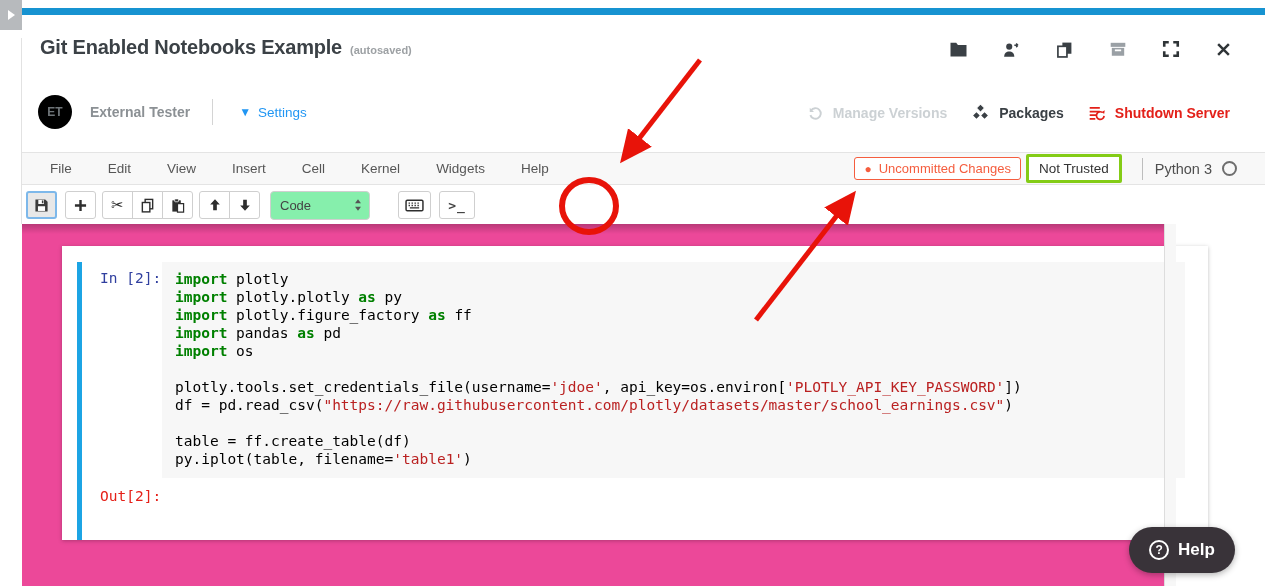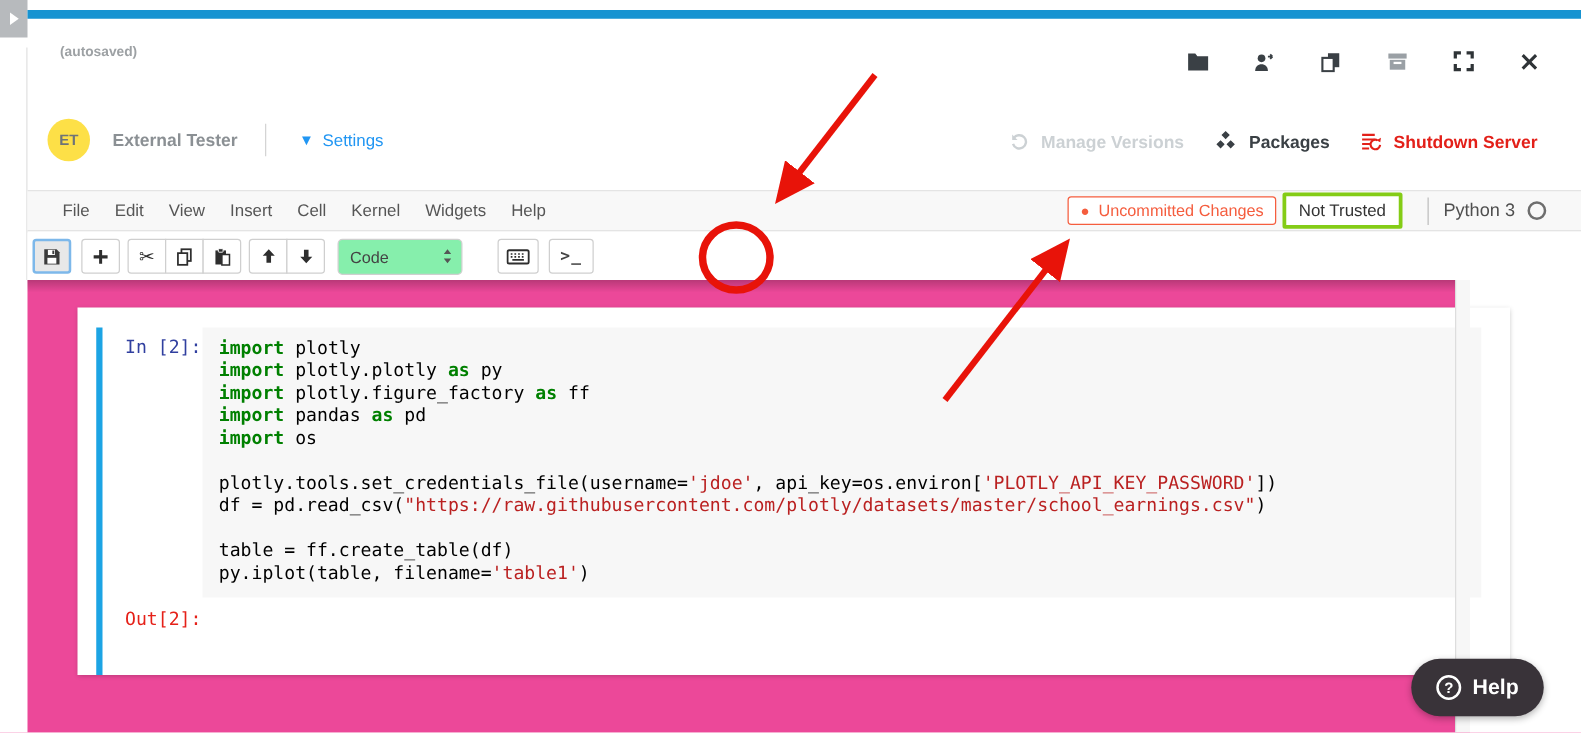--- a/index.html
+++ b/index.html
@@ -16,34 +16,34 @@
 
   
   .title-row { position:absolute; left:40px; top:36px; display:flex; align-items:baseline; }
   .nb-title { font-size:20px; font-weight:bold; color:#3b4146; letter-spacing:-0.2px; }
   .autosaved { font-size:11px; color:#9da1a4; margin-left:8px; font-weight:bold; }
   .win-icons { position:absolute; right:32px; top:40px; display:flex; align-items:center; gap:34px; }
   .win-icons .wicon { width:19px; height:18px; display:inline-flex; align-items:center; justify-content:center; cursor:pointer; }
 
   
   .user-row { position:absolute; left:38px; top:95px; display:flex; align-items:center; }
-  .avatar { width:34px; height:34px; border-radius:50%; background:#fde047; color:#6e7478; font-size:12px; font-weight:bold; display:flex; align-items:center; justify-content:center; }
+  .avatar { width:34px; height:34px; border-radius:50%; background:#000000; color:#6e7478; font-size:12px; font-weight:bold; display:flex; align-items:center; justify-content:center; }
   .user-name { margin-left:18px; font-size:14px; font-weight:bold; color:#8b9094; }
   .vdiv { width:1px; height:26px; background:#d4d4d4; margin:0 26px 0 22px; }
   .settings { display:flex; align-items:center; gap:7px; color:var(--link-blue,#2196f3); font-size:13.5px; cursor:pointer; }
   .settings .chev { font-size:12px; line-height:1; }
   .head-actions { position:absolute; right:35px; top:104px; display:flex; align-items:center; gap:24px; }
   .h-act { display:flex; align-items:center; gap:9px; font-size:14px; font-weight:bold; cursor:pointer; }
   .h-act.disabled { color:#ccd1d4; cursor:default; }
   .h-act.dark { color:#3a4045; }
   .h-act.red { color:var(--shutdown-red,#e32019); }
 
   
   .menubar { position:absolute; left:22px; top:152px; width:1243px; height:33px; background:#f8f8f8; border-top:1px solid #e4e4e4; border-bottom:1px solid #e4e4e4; display:flex; align-items:center; padding:0 28px; }
-  .menu-items { display:flex; align-items:flex-end; gap:20px; }
+  .menu-items { display:flex; align-items:flex-end; gap:36px; }
   .menu-item { font-size:13.5px; color:#565656; cursor:pointer; }
   .mb-right { margin-left:auto; display:flex; align-items:center; }
   .badge-uncommitted { display:flex; align-items:center; gap:7px; border:1px solid var(--uncommitted-orange,#f55d3e); color:var(--uncommitted-orange,#f55d3e); border-radius:3px; padding:3px 9px; font-size:13px; background:#fff; cursor:pointer; }
   .badge-uncommitted .dot { font-size:12px; line-height:1; }
   .btn-not-trusted { margin-left:5px; border:3px solid #84cc16; border-radius:2px; color:#343434; background:#fff; font-size:13.5px; padding:4px 10px; cursor:pointer; font-family:inherit; }
   .kdiv { width:1px; height:22px; background:#bdbdbd; margin:0 12px 0 20px; }
   .kernel-name { font-size:14.5px; color:#4f4f4f; }
   .kernel-circle { width:15px; height:15px; border:2px solid #6e6e6e; border-radius:50%; margin-left:10px; }
 
   
@@ -89,20 +89,21 @@
 
 <div class="stage">
 
   <div class="side-toggle">
     <span class="tri"></span>
   </div>
   <div class="panel-edge"></div>
   <div class="topbar"></div>
 
   <div class="title-row">
+    <span class="nb-title">Git Enabled Notebooks Example</span>
     <span class="autosaved">(autosaved)</span>
   </div>
 
   <div class="win-icons">
     <span class="wicon">
       <svg width="19" height="16" viewBox="0 0 16 14">
           <path d="M1 1.5h5l1.5 2H15v10H1z" fill="#3a4045"></path>
         </svg>
     </span>
     <span class="wicon">

